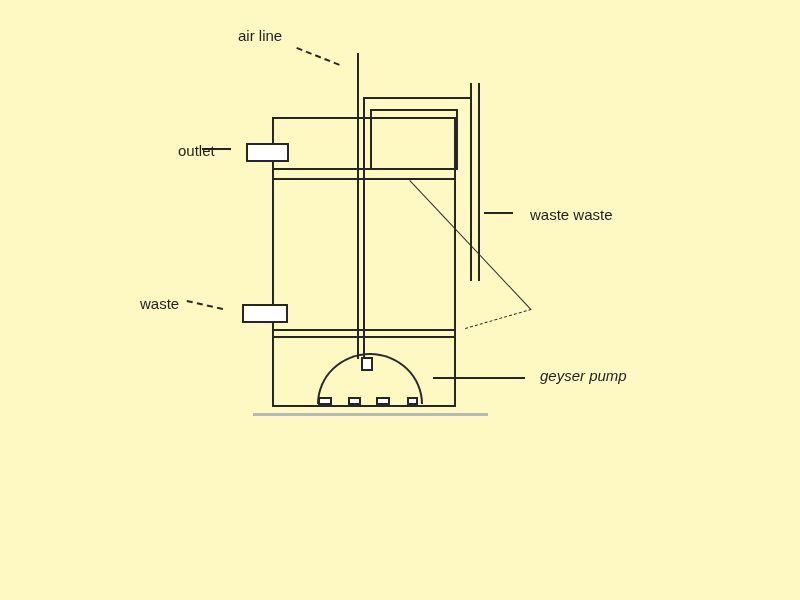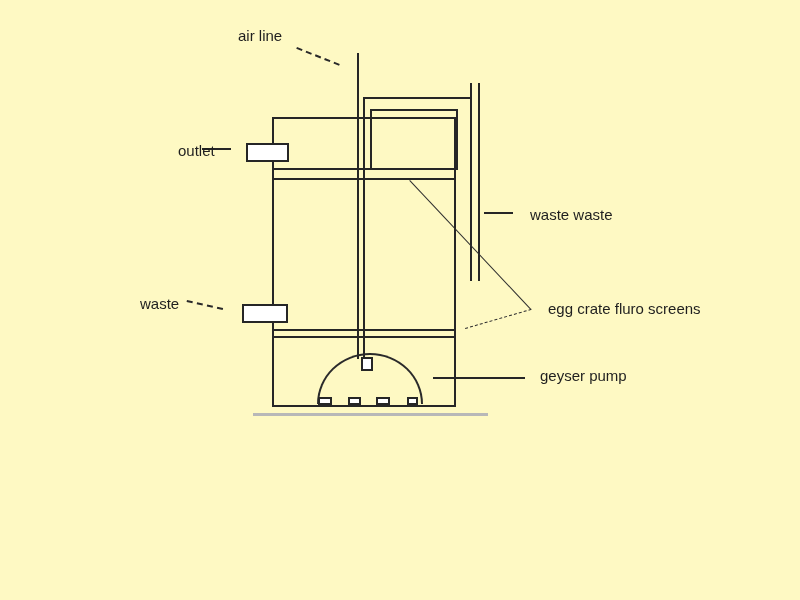--- a/index.html
+++ b/index.html
@@ -64,16 +64,15 @@
   <div class="leader dash" style="left:187px;top:300px;width:37px;transform:rotate(12.5deg);"></div>
   <div class="leader solid" style="left:484px;top:212px;width:29px;"></div>
   <div class="leader thin" style="left:410px;top:180px;width:177px;transform:rotate(46.8deg);"></div>
   <div class="leader thindash" style="left:465px;top:328px;width:69px;transform:rotate(-16.1deg);"></div>
   <div class="leader solid" style="left:433px;top:377px;width:92px;"></div>
 
   <div class="lbl" style="left:238px;top:27px;">air line</div>
   <div class="lbl" style="left:148px;top:142px;margin-left:30px;">outlet</div>
   <div class="lbl" style="left:530px;top:206px;">waste waste</div>
   <div class="lbl" style="left:140px;top:295px;">waste</div>
-  <div class="lbl" style="left:548px;top:300px;">egg crate fluro screens</div>
-  <div class="lbl" style="left:540px;top:367px;">geyser pump</div>
+  <div class="lbl" style="left:540px;top:367px;font-style:italic;">geyser pump</div>
 
 </div>
 
 </body></html>

